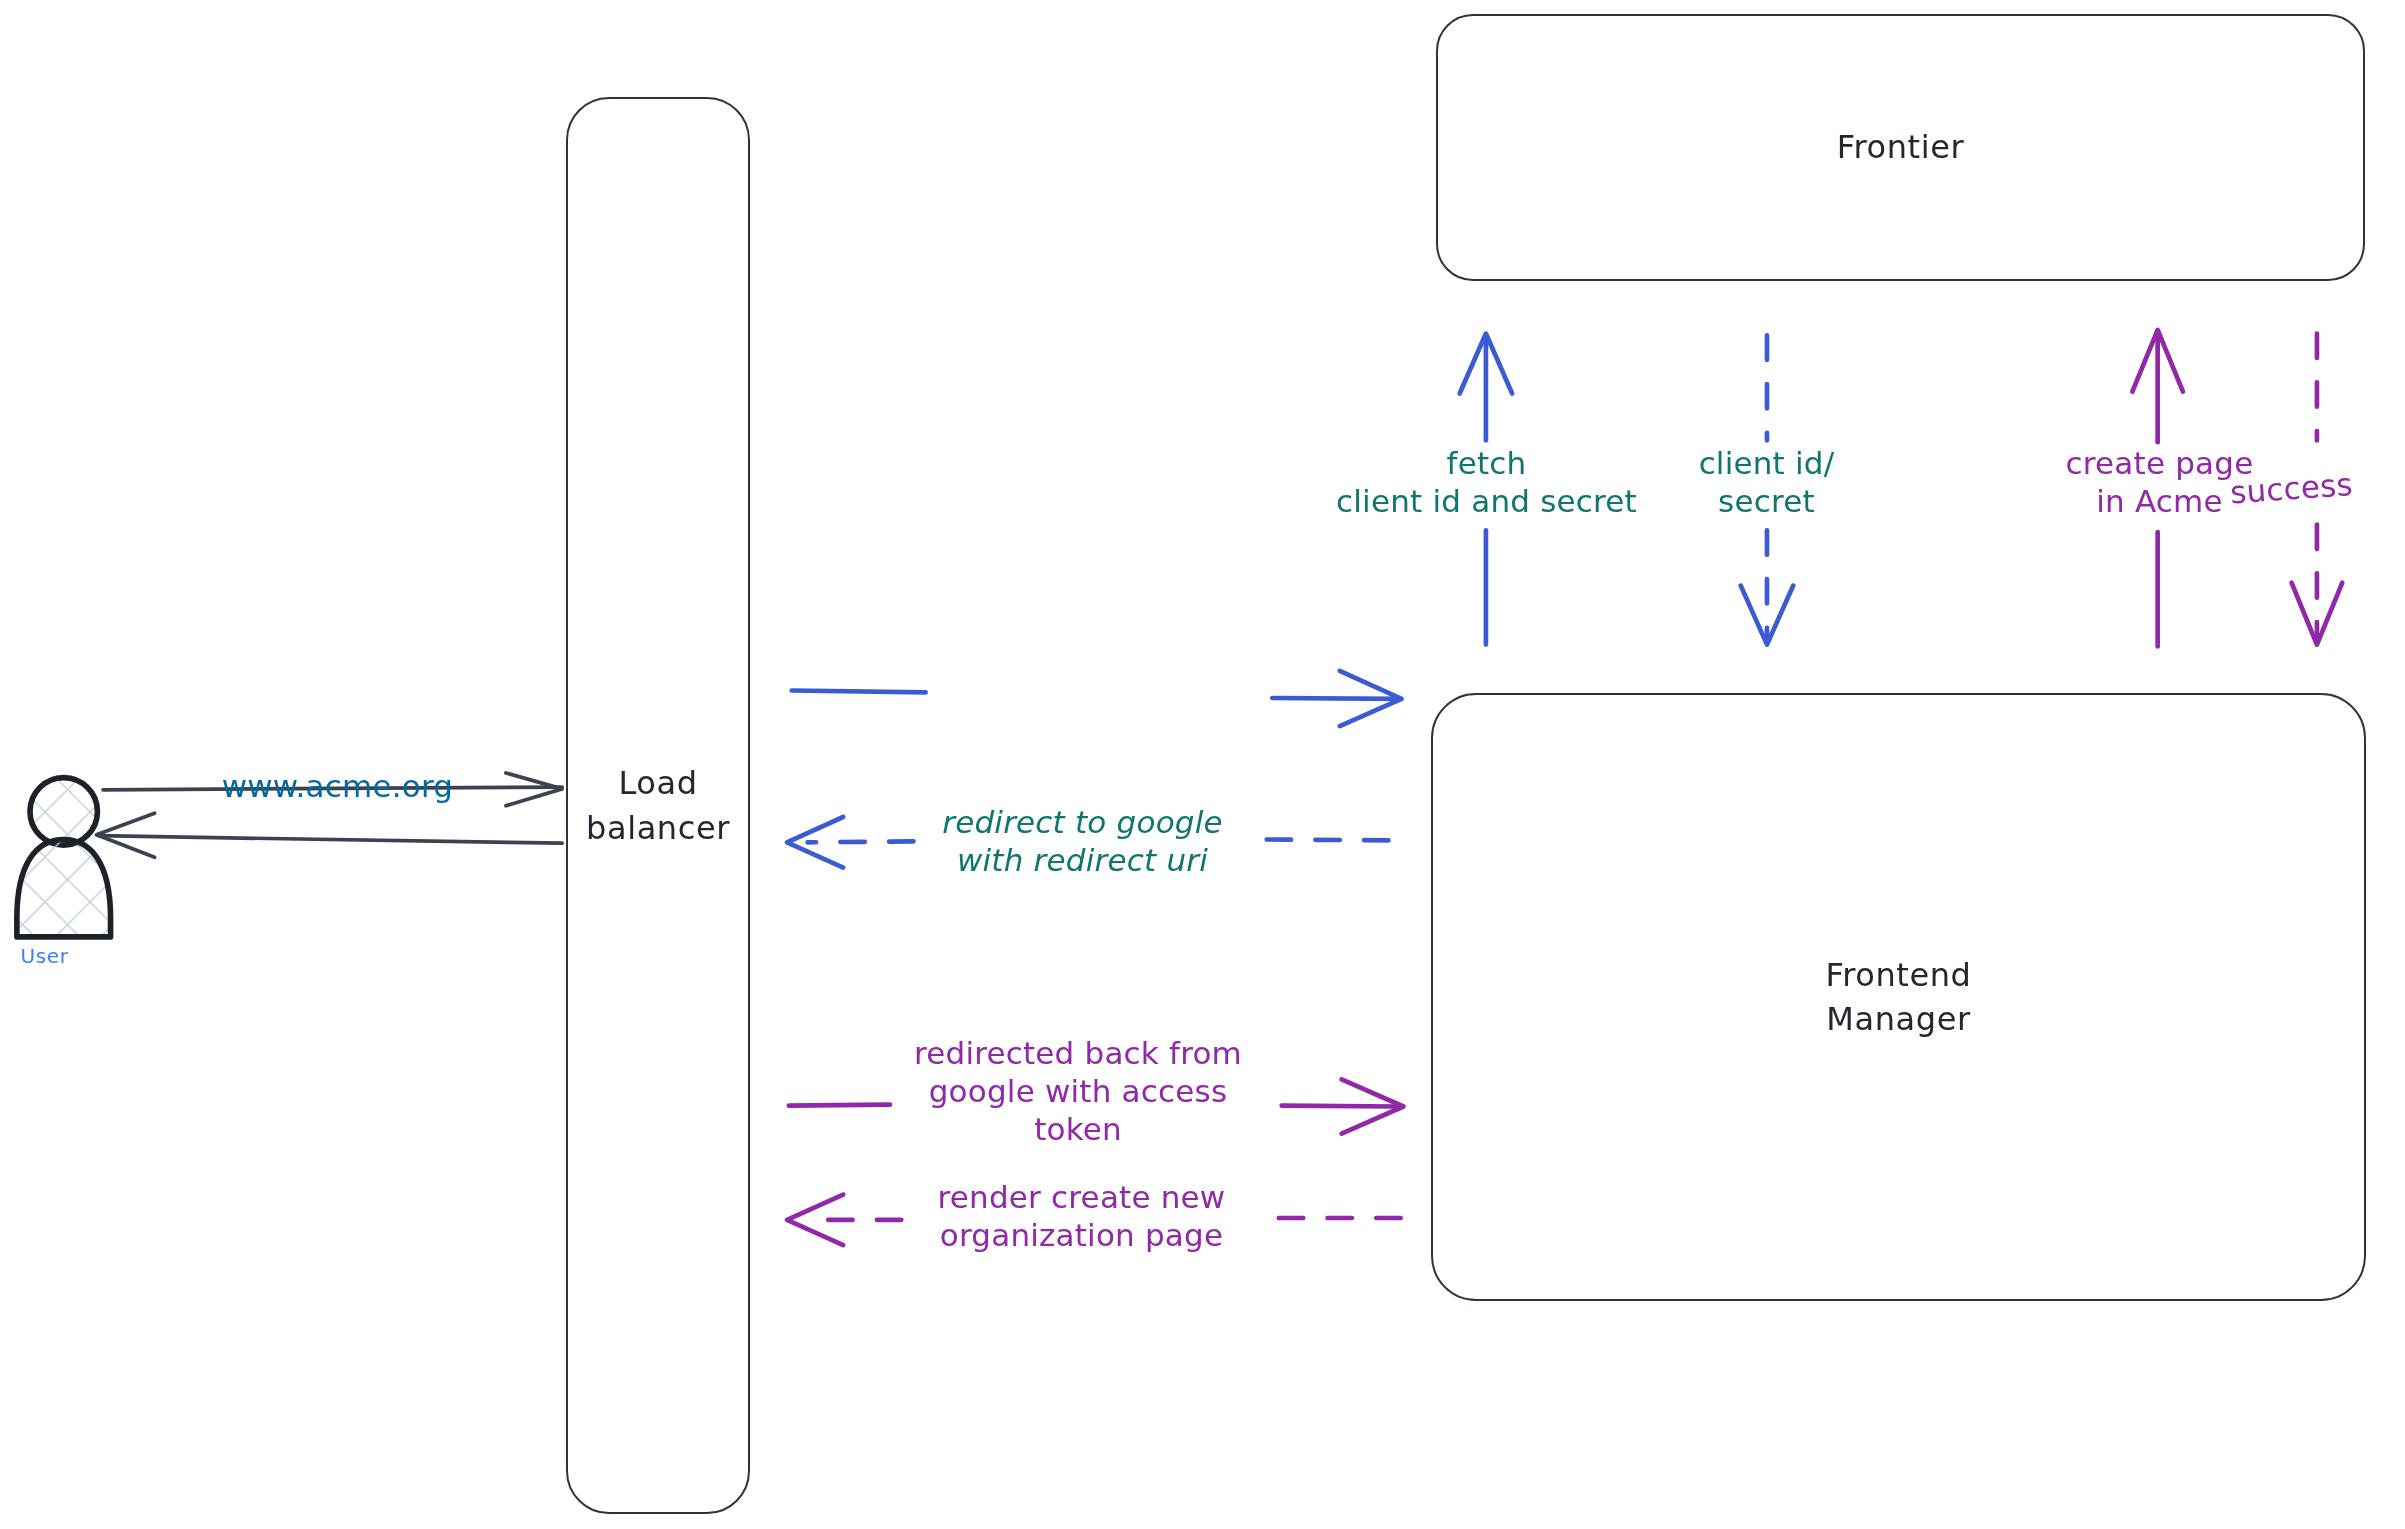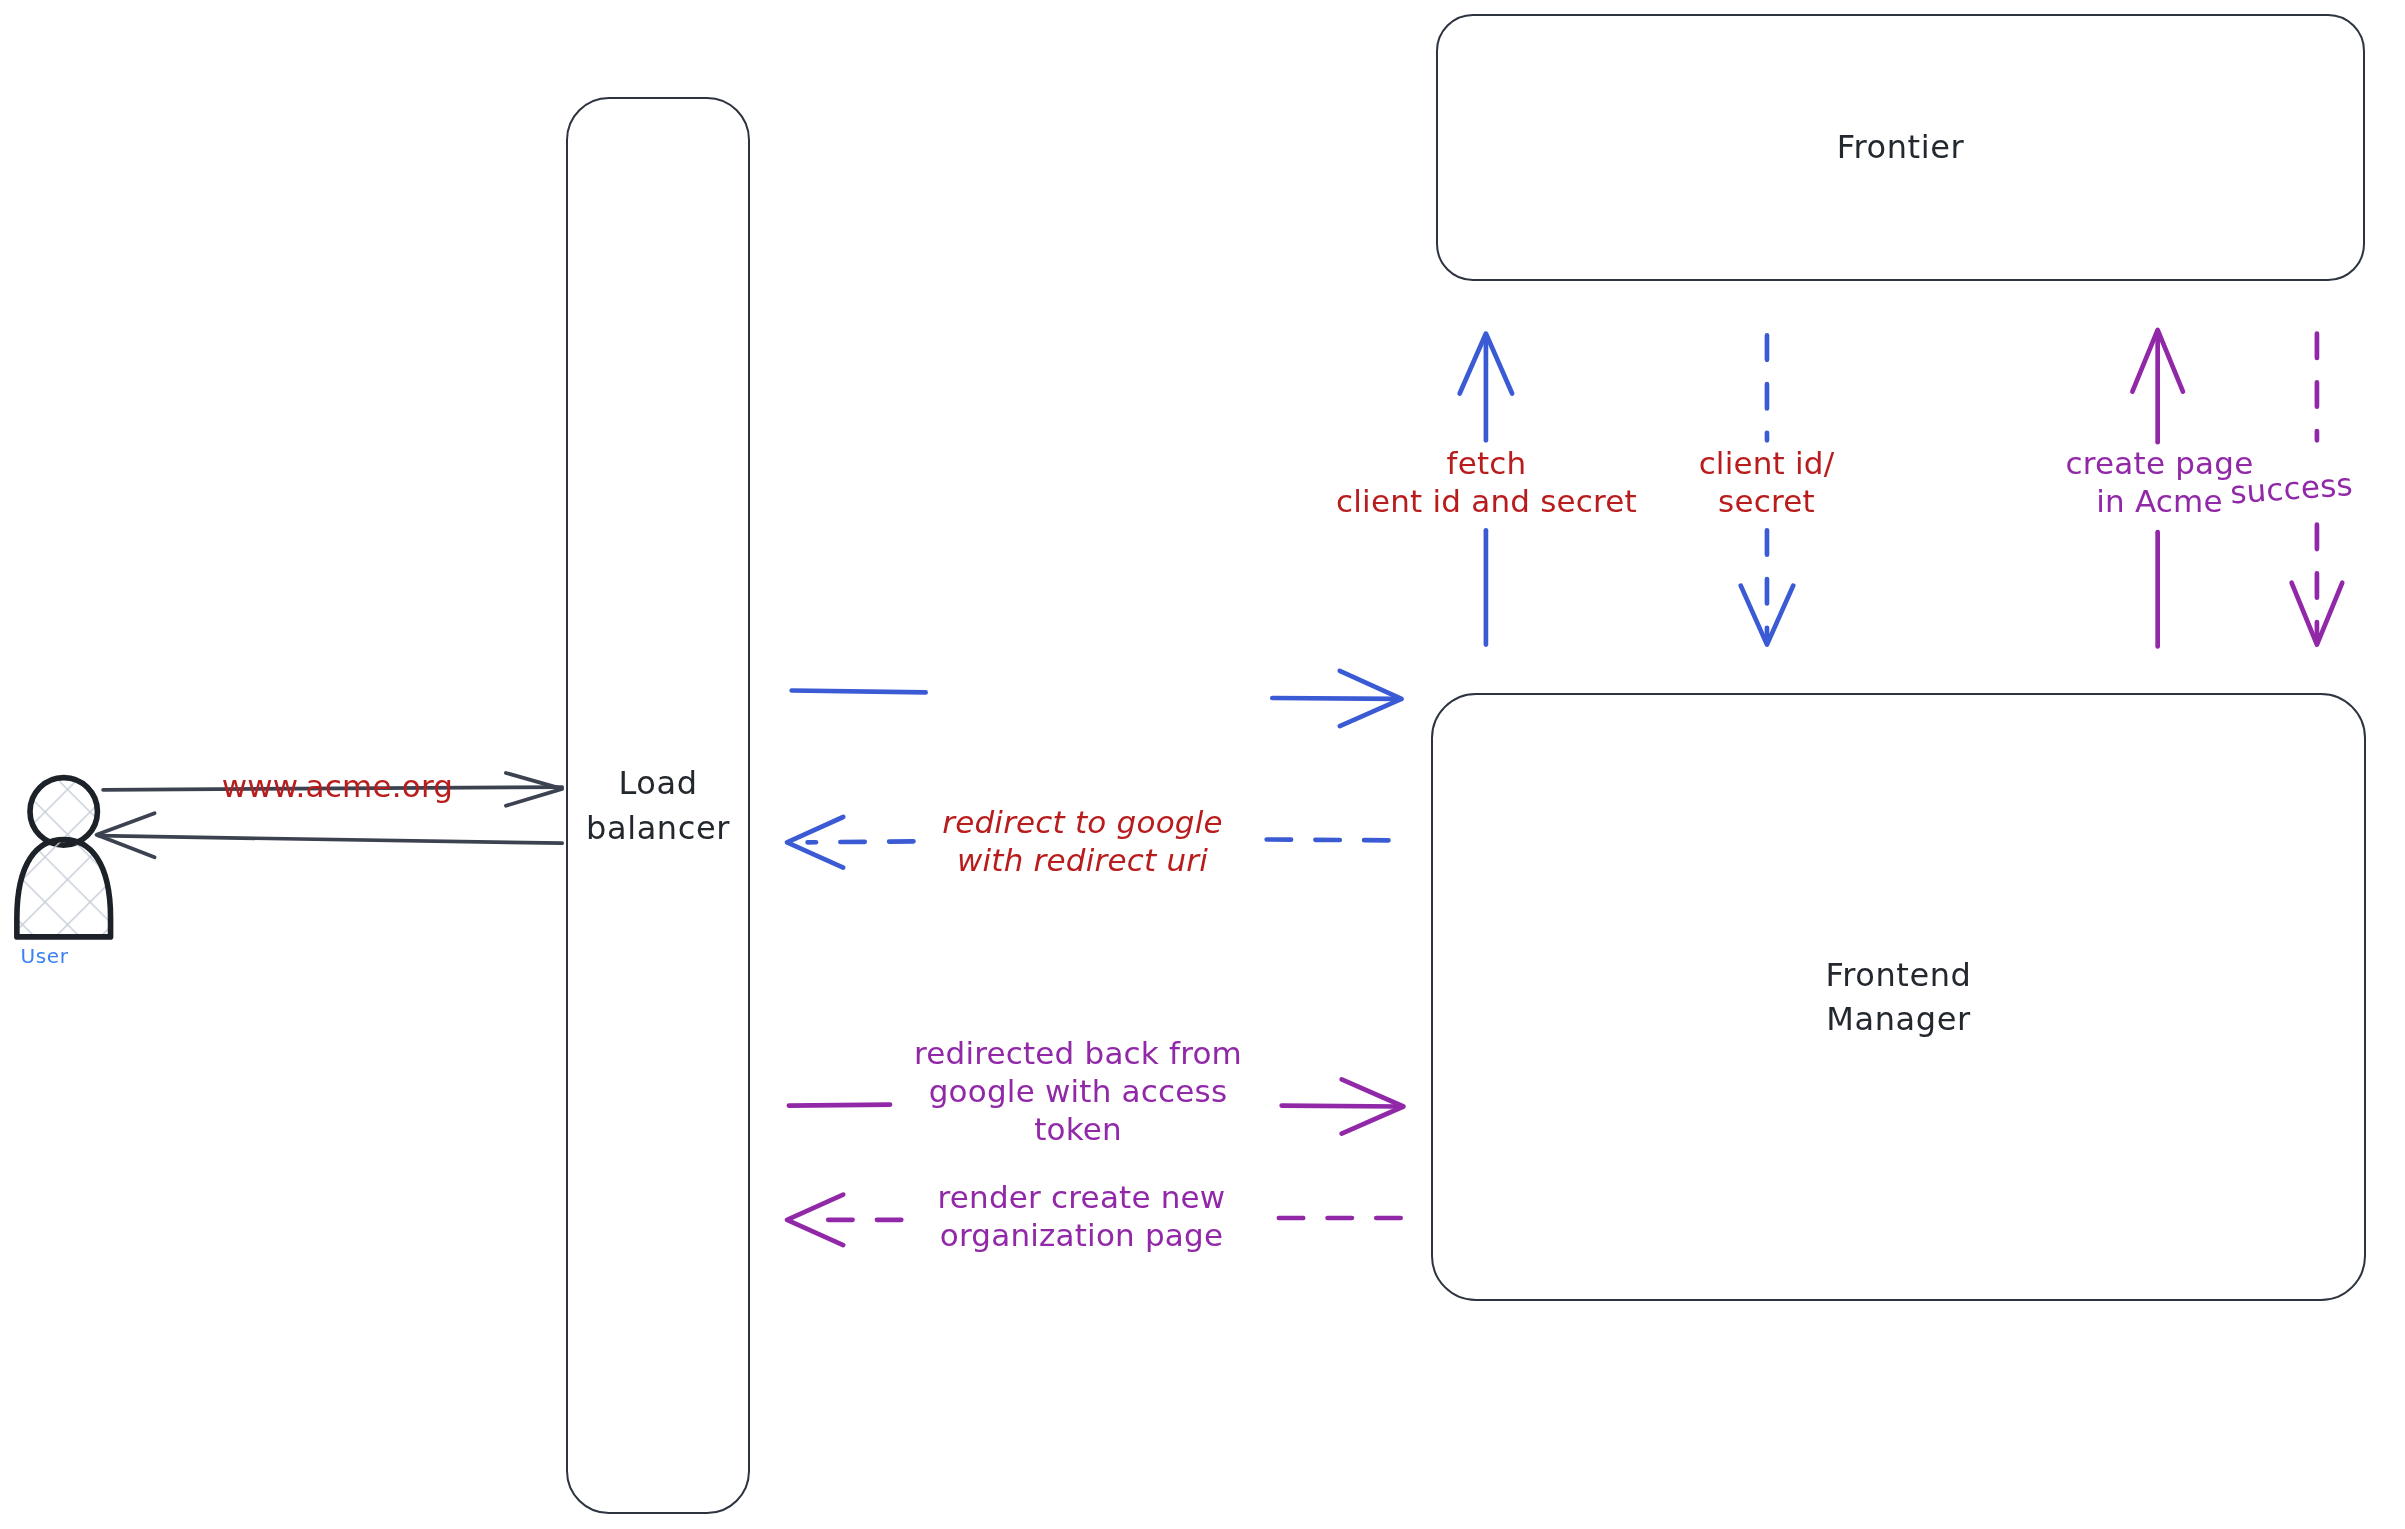--- a/index.html
+++ b/index.html
@@ -46,23 +46,23 @@
   }
   .edge-label {
     position: absolute;
     font-family: "DejaVu Sans", sans-serif;
     font-size: 31px;
     line-height: 1.22;
     text-align: center;
     white-space: pre-line;
     letter-spacing: 0.2px;
   }
-  .blue { color: #b91c1c; }
+  .blue { color: #0f766e; }
   .purple { color: #9128a8; }
-  .dark { color: #b91c1c; }
+  .dark { color: #0369a1; }
   .actor-label {
     position: absolute;
     font-family: "DejaVu Sans", sans-serif;
     font-size: 20px;
     color: #3b82f6;
     letter-spacing: 0.6px;
   }
 </style>
 </head>
 <body>

